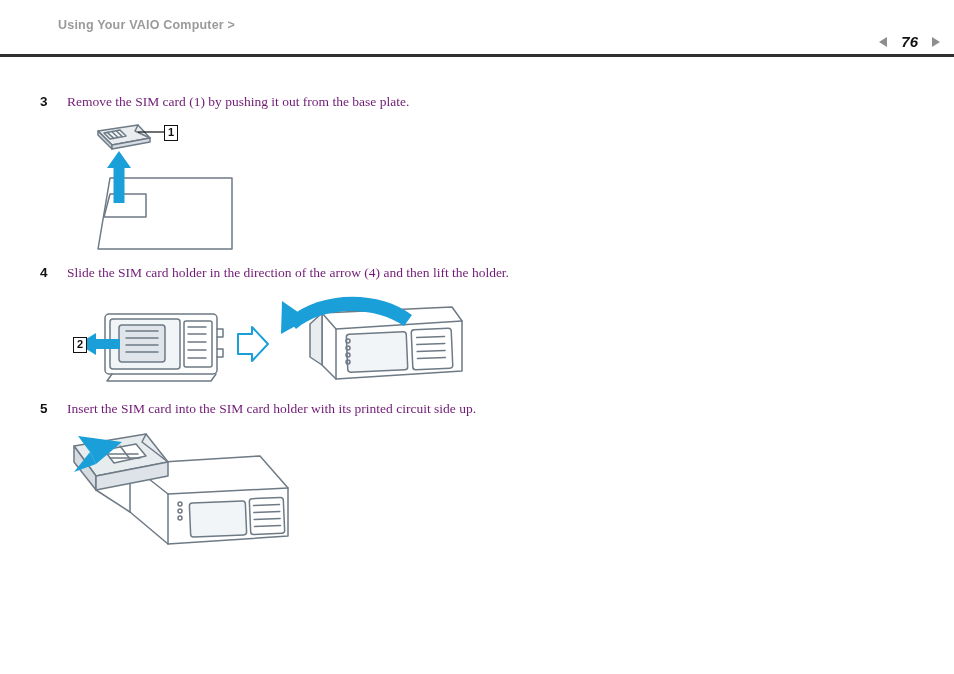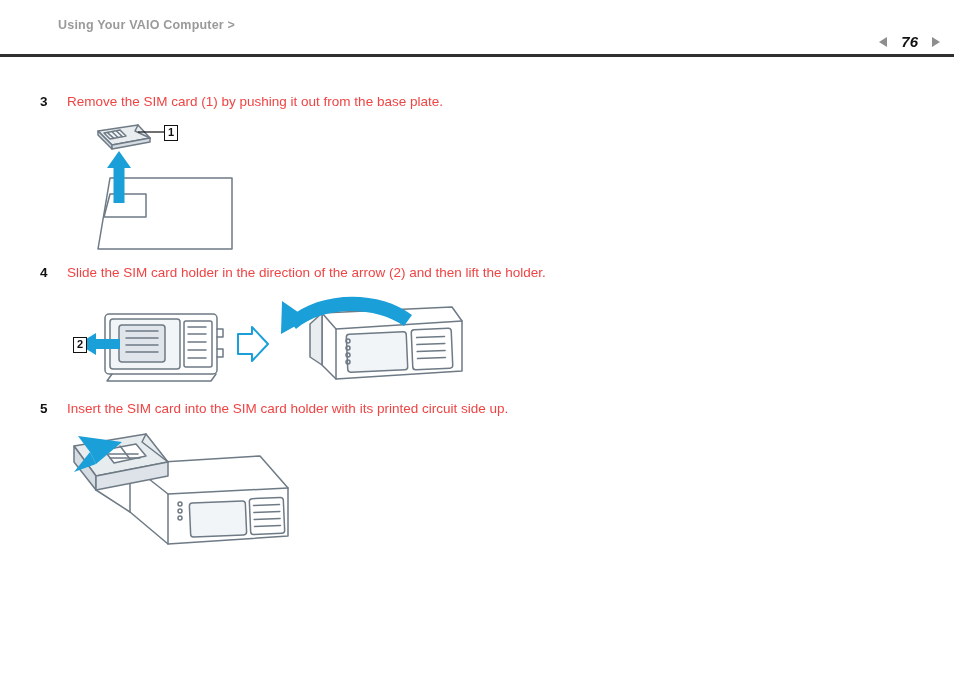--- a/index.html
+++ b/index.html
@@ -84,22 +84,23 @@
     top: 0;
     font-size: 13.5px;
     font-weight: bold;
     color: #111;
   }
   .step-text {
     position: absolute;
     left: 27px;
     top: 0;
     font-size: 13.5px;
-    color: #ef4444;
+    color: #701a75;
     white-space: nowrap;
+    font-family: Liberation Serif, serif;
   }
 
   #step3 { top: 94px; }
   #step4 { top: 265px; }
   #step5 { top: 401px; }
 
   
   .figure {
     position: absolute;
   }
@@ -162,21 +163,21 @@
 
     <g fill="#1a9fd9">
       <polygon points="59,33 71,50 64.5,50 64.5,85 53.5,85 53.5,50 47,50"></polygon>
     </g>
   </svg>
   <span class="callout-box" style="position:absolute; left:104px; top:7px;">1</span>
 </div>
 
 <div class="step" id="step4">
   <span class="step-num">4</span>
-  <span class="step-text">Slide the SIM card holder in the direction of the arrow (2) and then lift the holder.</span>
+  <span class="step-text">Slide the SIM card holder in the direction of the arrow (4) and then lift the holder.</span>
 </div>
 
 <div class="figure" id="fig4">
   <svg width="420" height="110" viewBox="0 0 420 110">
     <g fill="none" stroke="#6e7a85" stroke-width="1.5" stroke-linejoin="round" stroke-linecap="round">
 
       <rect x="45" y="21" width="112" height="60" rx="4" fill="#ffffff"></rect>
       <rect x="50" y="26" width="70" height="50" rx="3" fill="#f2f5f7"></rect>
       <rect x="59" y="32" width="46" height="37" rx="3" fill="#dfe5ea"></rect>
       <path d="M66 38 h32 M66 45 h32 M66 52 h32 M66 59 h32"></path>

